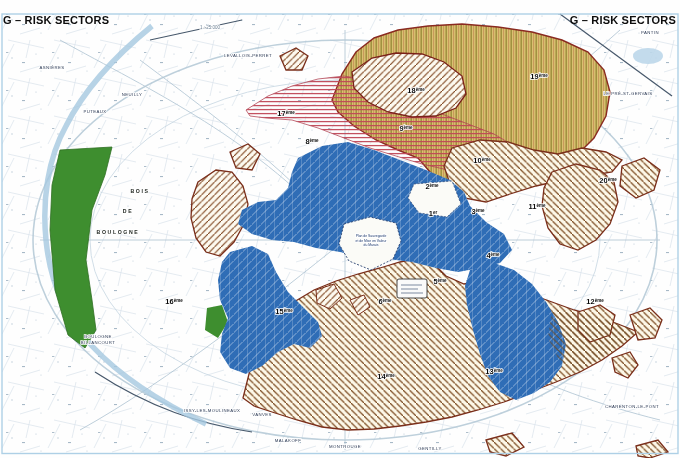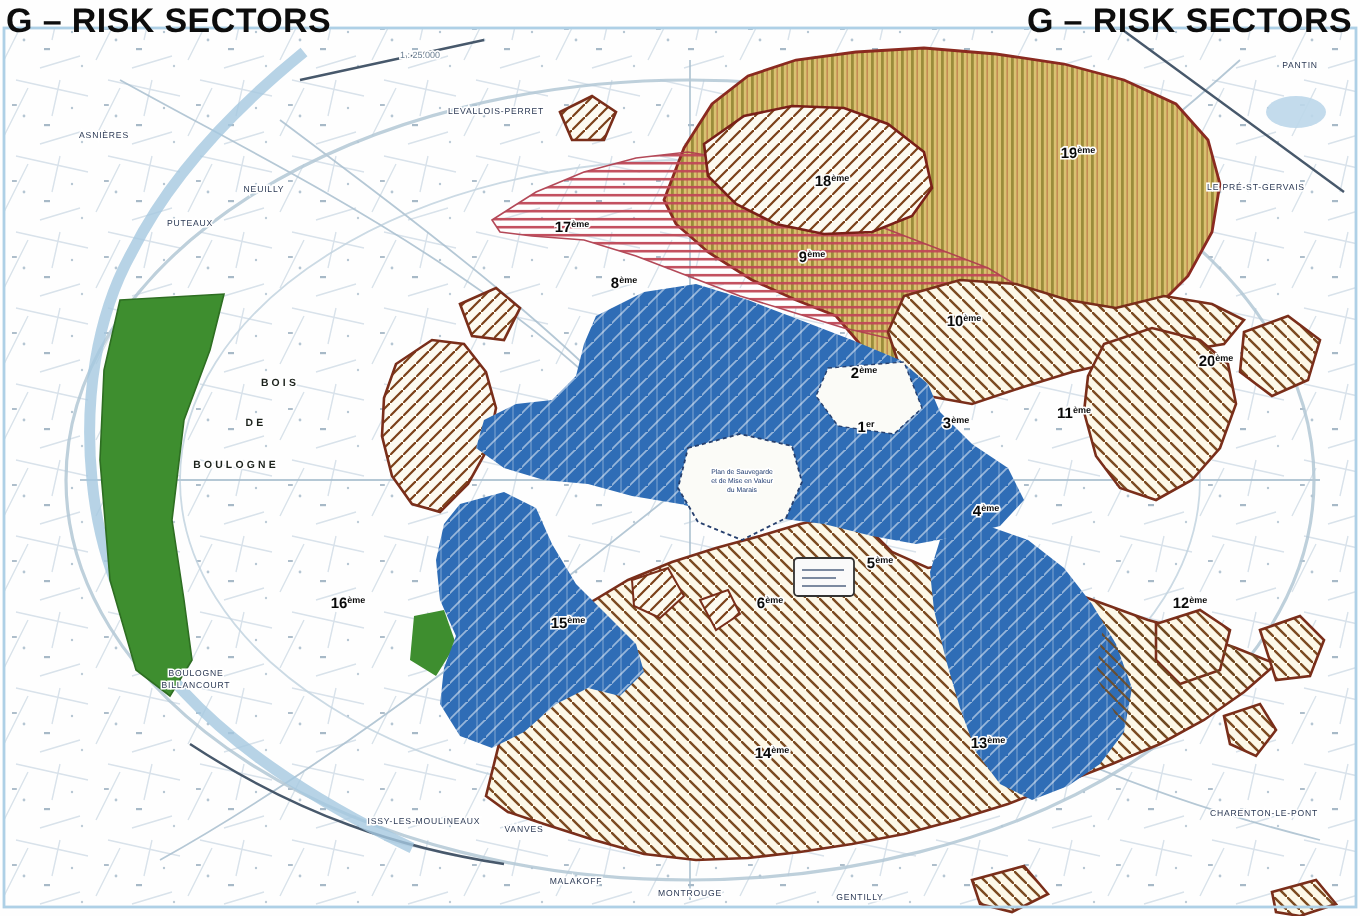--- a/index.html
+++ b/index.html
@@ -1,18 +1,18 @@
 <!DOCTYPE html>
 <html><head>
 <meta charset="utf-8">
 <style>
   html,body{margin:0;padding:0;width:680px;height:458px;overflow:hidden;background:#ffffff;
     font-family:"Liberation Sans", sans-serif;}
   #stage{position:relative;width:680px;height:458px;background:#fff;}
-  .title{position:absolute;top:1px;font-weight:bold;font-size:17px;color:#0d0d0d;letter-spacing:.2px;}
+  .title{position:absolute;top:14px;font-weight:bold;font-size:11px;color:#0d0d0d;letter-spacing:.2px;}
   .title.left{left:3px;} .title.right{right:4px;}
   #map-wrap{position:absolute;left:0;top:0;width:680px;height:458px;}
   svg text{font-family:"Liberation Sans", sans-serif;}
   .arr-label{font-weight:bold;fill:#0a0a0a;}
   .peri-label{fill:#2c3a55;letter-spacing:.4px;}
   .area-label{fill:#1c221c;font-weight:bold;letter-spacing:1.6px;}
   .note-label{fill:#1e3a6e;}
   .scale-label{fill:#6b7f92;}
 </style>
 </head>

